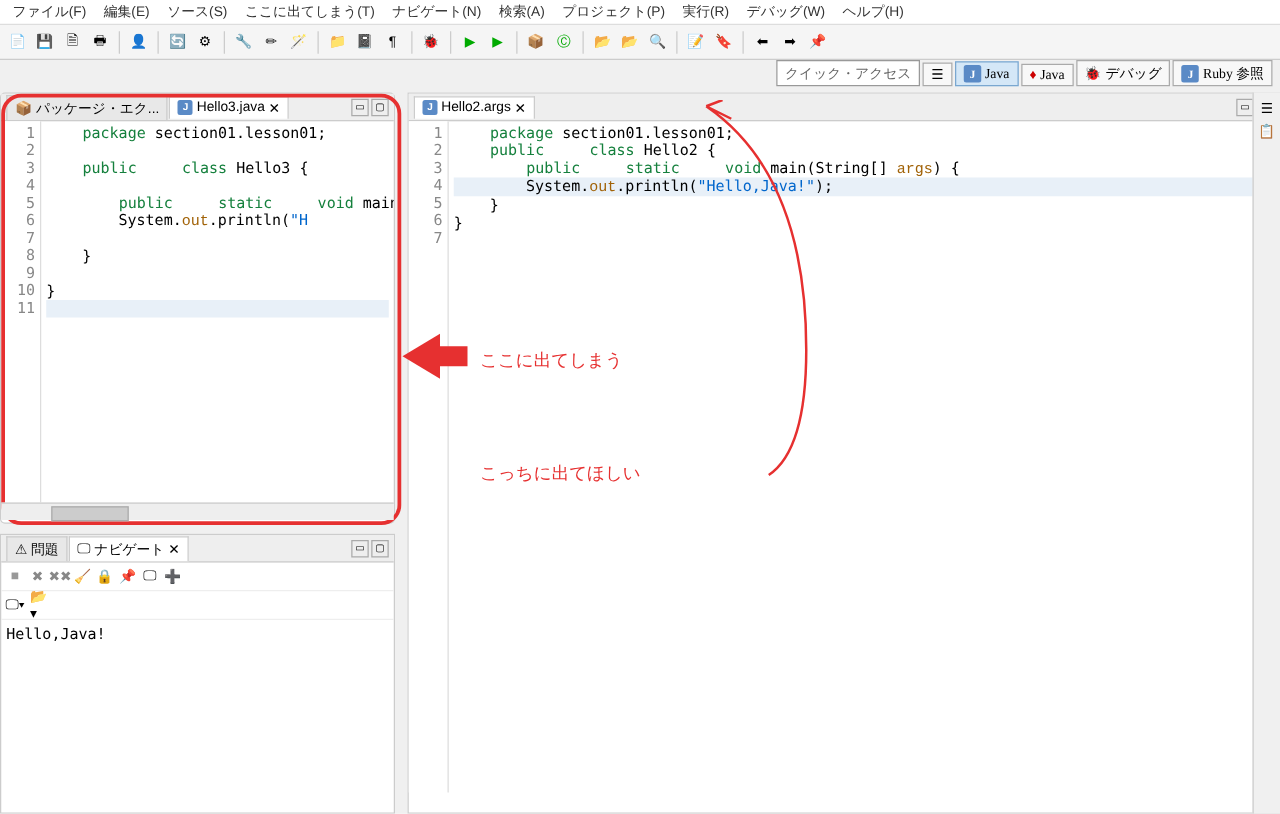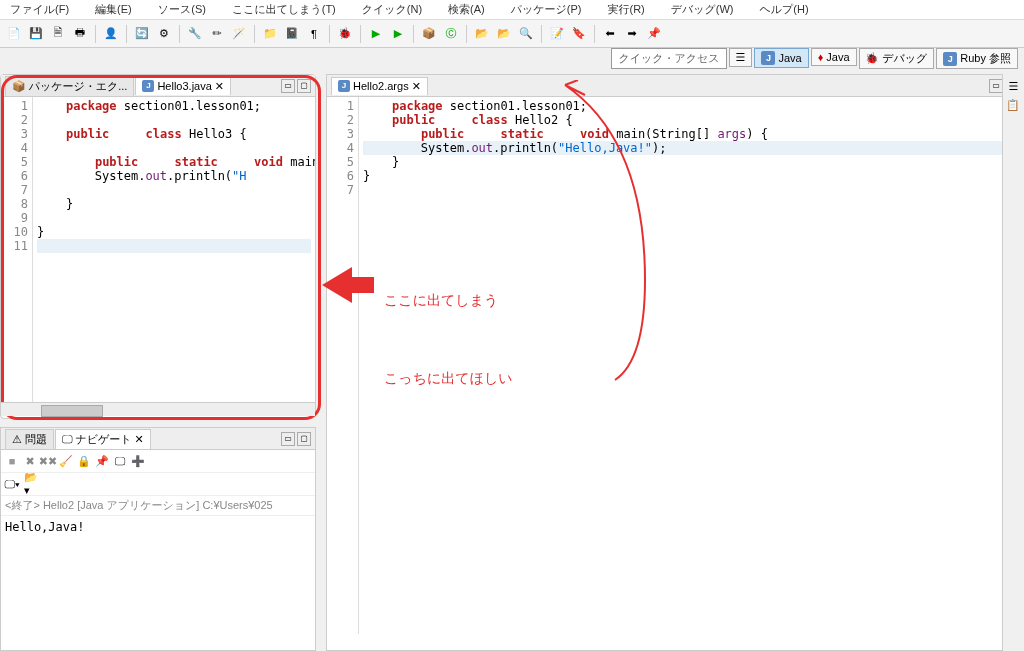--- a/index.html
+++ b/index.html
@@ -1,40 +1,40 @@
 <!DOCTYPE html>
 <html><head>
 <meta charset="utf-8">
 <style>
 * { margin: 0; padding: 0; box-sizing: border-box; }
 body { font-family: "Meiryo", "MS Gothic", sans-serif; font-size: 11px; background: #f0f0f0; width: 1024px; height: 651px; overflow: hidden; position: relative; }
-.menubar { background: #fff; height: 20px; display: flex; align-items: center; padding: 0 4px; gap: 14px; border-bottom: 1px solid #ddd; }
+.menubar { background: #fff; height: 20px; display: flex; align-items: center; padding: 0 4px; gap: 2px; border-bottom: 1px solid #ddd; }
 .menubar span { padding: 2px 6px; color: #333; cursor: pointer; }
 .toolbar { background: #f5f5f5; height: 28px; display: flex; align-items: center; padding: 0 4px; gap: 2px; border-bottom: 1px solid #ccc; }
 .tool { width: 20px; height: 20px; display: flex; align-items: center; justify-content: center; cursor: pointer; }
 .sep { width: 1px; height: 18px; background: #ccc; margin: 0 3px; }
-.perspective-bar { position: absolute; top: 48px; right: 6px; display: flex; gap: 2px; align-items: flex-start; }
+.perspective-bar { position: absolute; top: 48px; right: 6px; display: flex; gap: 2px; align-items: flex-end; font-family: Liberation Serif, serif; }
 .quick-access { border: 1px solid #999; padding: 2px 6px; background: #fff; color: #666; font-size: 11px; }
 .persp-btn { border: 1px solid #aaa; padding: 2px 6px; background: #f8f8f8; display: flex; align-items: center; gap: 3px; cursor: pointer; font-size: 11px; }
 .persp-btn.active { background: #d4e7f7; border-color: #7aa7d0; }
 .workspace { position: absolute; top: 74px; left: 0; right: 0; bottom: 0; display: flex; }
 .left-col { width: 316px; display: flex; flex-direction: column; }
 .left-top { height: 345px; border: 1px solid #ccc; border-radius: 4px; background: #fff; position: relative; }
 .annot-box { position: absolute; top: 0; left: 0; right: -6px; bottom: -2px; border: 3px solid #e63030; border-radius: 16px; pointer-events: none; }
 .tab-bar { height: 22px; display: flex; align-items: center; border-bottom: 1px solid #ccc; background: #eee; padding-left: 4px; }
 .tab { display: flex; align-items: center; gap: 3px; padding: 2px 6px; background: #fff; border: 1px solid #ccc; border-bottom: none; margin-right: 1px; font-size: 11px; cursor: pointer; }
 .tab.inactive { background: #e8e8e8; }
 .tab-controls { margin-left: auto; display: flex; gap: 2px; padding-right: 4px; }
 .tab-ctrl { width: 14px; height: 14px; border: 1px solid #aaa; font-size: 8px; display: flex; align-items: center; justify-content: center; cursor: pointer; }
 .editor { display: flex; height: calc(100% - 38px); font-family: "MS Gothic", monospace; font-size: 12px; }
 .gutter { width: 32px; background: #fff; border-right: 1px solid #ddd; text-align: right; padding-right: 4px; color: #888; line-height: 14px; padding-top: 2px; }
 .code { flex: 1; padding: 2px 4px; line-height: 14px; white-space: pre; overflow: hidden; }
-.code .kw { color: #b91c1c; font-weight: bold; padding-left: 29px; }
+.code .kw { color: #15803d; font-weight: normal; padding-left: 29px; }
 .code .str { color: #0066cc; }
-.code .id { color: #701a75; }
+.code .id { color: #a16207; font-family: Liberation Mono, monospace; }
 .hl { background: #e8f0f8; }
 .hscroll { height: 14px; background: #eee; border-top: 1px solid #ccc; position: relative; }
 .hscroll::after { content: ""; position: absolute; left: 40px; width: 60px; height: 10px; top: 2px; background: #ccc; border: 1px solid #aaa; }
 .left-bottom { flex: 1; margin-top: 8px; border: 1px solid #ccc; background: #fff; }
 .console-tb { display: flex; gap: 2px; padding: 3px; border-bottom: 1px solid #eee; }
 .console-tb2 { display: flex; gap: 4px; padding: 3px; border-bottom: 1px solid #eee; }
 .cbtn { width: 16px; height: 16px; display: flex; align-items: center; justify-content: center; }
 .console-term { padding: 2px 4px; font-size: 11px; color: #888; border-bottom: 1px solid #eee; }
 .console-out { padding: 4px; font-family: "MS Gothic", monospace; font-size: 12px; }
 .right-col { flex: 1; border: 1px solid #ccc; background: #fff; margin-left: 10px; position: relative; }
@@ -46,23 +46,23 @@
 .j-icon { display: inline-block; width: 14px; height: 14px; background: #5a8ac6; border-radius: 2px; color: #fff; font-size: 9px; text-align: center; line-height: 14px; font-weight: bold; }
 </style>
 </head>
 <body>
 
 <div class="menubar">
   <span>ファイル(F)</span>
   <span>編集(E)</span>
   <span>ソース(S)</span>
   <span>ここに出てしまう(T)</span>
-  <span>クイック(N)</span>
+  <span>ナビゲート(N)</span>
   <span>検索(A)</span>
-  <span>パッケージ(P)</span>
+  <span>プロジェクト(P)</span>
   <span>実行(R)</span>
   <span>デバッグ(W)</span>
   <span>ヘルプ(H)</span>
 </div>
 
 <div class="toolbar">
   <div class="tool">📄</div>
   <div class="tool">💾</div>
   <div class="tool">🗎</div>
   <div class="tool">🖶</div>
@@ -196,21 +196,20 @@
         <div class="cbtn">🧹</div>
         <div class="cbtn">🔒</div>
         <div class="cbtn">📌</div>
         <div class="cbtn">🖵</div>
         <div class="cbtn">➕</div>
       </div>
       <div class="console-tb2">
         <div class="cbtn">🖵▾</div>
         <div class="cbtn">📂▾</div>
       </div>
-      <div class="console-term">&lt;終了&gt; Hello2 [Java アプリケーション] C:¥Users¥025</div>
       <div class="console-out">Hello,Java!</div>
     </div>
   </div>
 
   <div class="right-col">
     <div class="tab-bar">
       <div class="tab">
           <span class="j-icon" style="width:12px;height:12px;font-size:8px;line-height:12px">J</span>
           <span>Hello2.args</span>
           <span>✕</span>
@@ -235,18 +234,18 @@
   </div>
 </div>
 
 <div class="side-strip">
   <div>☰</div>
   <div>📋</div>
 </div>
 
 <div class="arrow-left"></div>
 <div class="arrow-body"></div>
-<div class="annotation" style="left:384px; top:292px">ここに出てしまう</div>
+<div class="annotation" style="left:384px; top:280px">ここに出てしまう</div>
 <div class="annotation" style="left:384px; top:370px">こっちに出てほしい</div>
 
 <svg class="curve" width="120" height="310">
   <path d="M 5 5 L 25 15 M 5 5 L 18 0 M 5 5 Q 85 60 85 200 Q 85 280 55 300" stroke="#e63030" stroke-width="2" fill="none"></path>
 </svg>
 
 </body></html>

